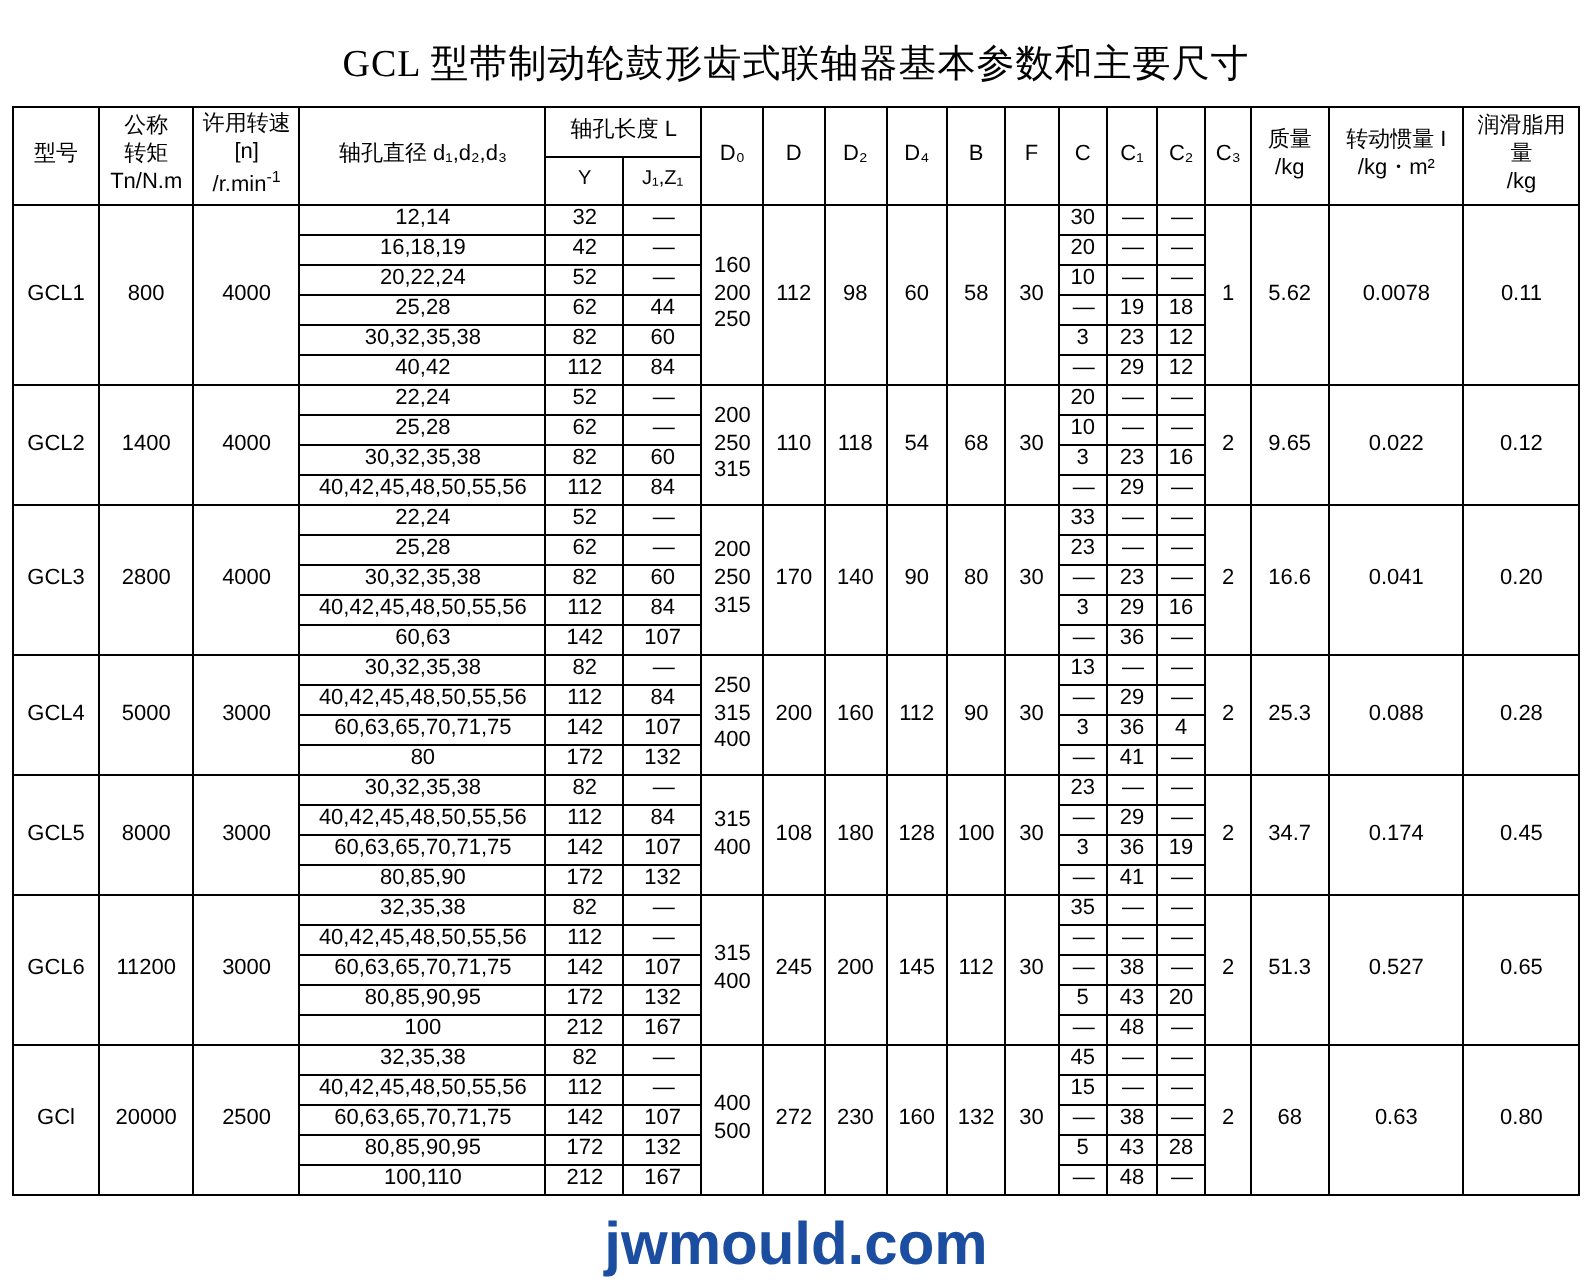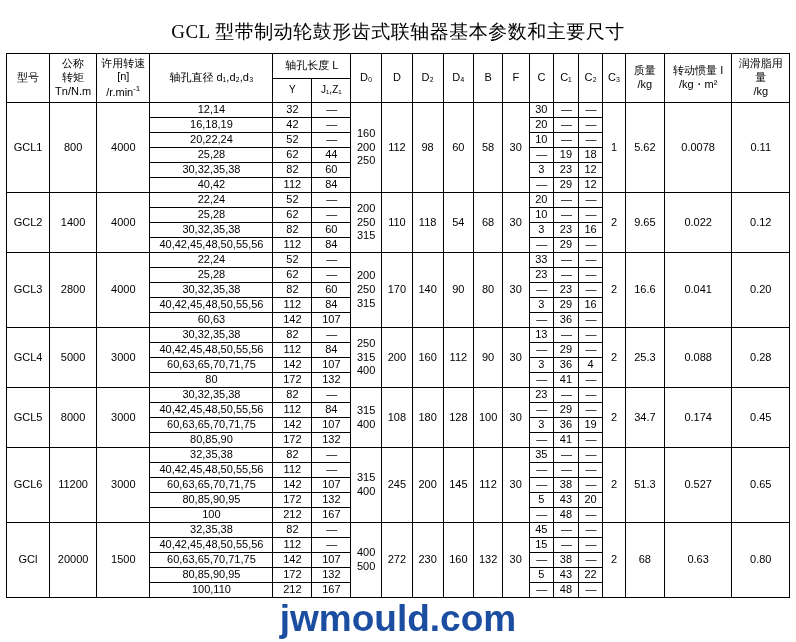--- a/index.html
+++ b/index.html
@@ -44,21 +44,21 @@
   .dash{font-size:11px;letter-spacing:-1px;}
   .rowh{height:15px;}
   .bore{font-size:11px;}
   sup{font-size:8px;}
   .wm{
     position:absolute;
     left:0;right:0;
     bottom:2px;
     text-align:center;
     font-family:"Liberation Sans", sans-serif;
-    font-size:37px;
+    font-size:30px;
     font-weight:bold;
     color:#1b4da0;
     letter-spacing:0px;
     pointer-events:none;
   }
 </style>
 </head>
 <body>
 
 <div id="title">GCL 型带制动轮鼓形齿式联轴器基本参数和主要尺寸</div>
@@ -410,21 +410,21 @@
         <td class="bore">100</td>
         <td>212</td>
         <td>167</td>
         <td class="dash">—</td>
         <td>48</td>
         <td class="dash">—</td>
       </tr>
       <tr class="rowh">
         <td rowspan="5">GCl</td>
         <td rowspan="5">20000</td>
-        <td rowspan="5">1500</td>
+        <td rowspan="5">2500</td>
         <td class="bore">32,35,38</td>
         <td>82</td>
         <td class="dash">—</td>
         <td rowspan="5">400<br>500</td>
         <td rowspan="5">272</td>
         <td rowspan="5">230</td>
         <td rowspan="5">160</td>
         <td rowspan="5">132</td>
         <td rowspan="5">30</td>
         <td>45</td>
@@ -450,21 +450,21 @@
         <td class="dash">—</td>
         <td>38</td>
         <td class="dash">—</td>
       </tr>
       <tr class="rowh">
         <td class="bore">80,85,90,95</td>
         <td>172</td>
         <td>132</td>
         <td>5</td>
         <td>43</td>
-        <td>22</td>
+        <td>28</td>
       </tr>
       <tr class="rowh">
         <td class="bore">100,110</td>
         <td>212</td>
         <td>167</td>
         <td class="dash">—</td>
         <td>48</td>
         <td class="dash">—</td>
       </tr>
     </tbody>

